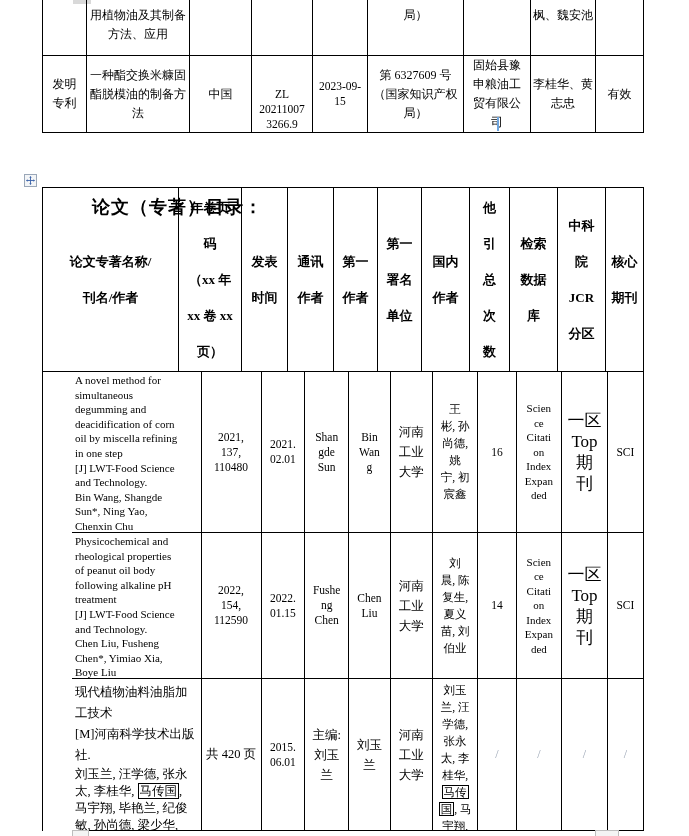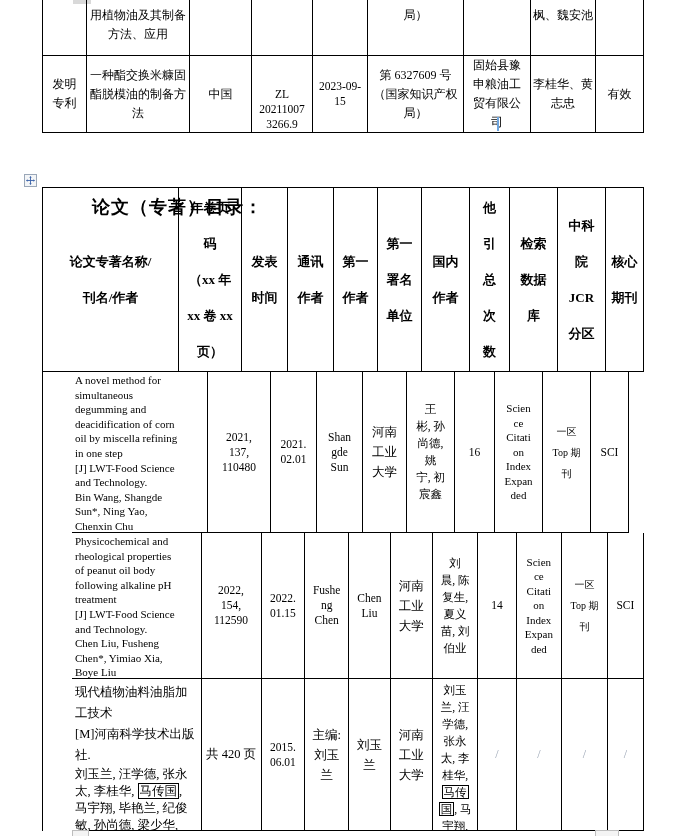--- a/index.html
+++ b/index.html
@@ -23,21 +23,21 @@
   .hdr{font-weight:bold;font-size:13px;line-height:36px;}
 
   
   .title{font-size:11px;line-height:14.6px;}
   .leftTop{align-items:flex-start;justify-content:flex-start;text-align:left;padding:1px 3px;margin-left:29px;}
   .en{font-size:11.5px;line-height:15px;}
   .uni{font-size:12.5px;line-height:20px;}
   .authors{font-size:11.5px;line-height:17px;}
   .topPad2{align-items:flex-start;padding-top:3px;}
   .db{font-size:11px;line-height:14.5px;}
-  .jcr{font-size:10px;line-height:21px;}
+  .jcr{font-size:17px;line-height:21px;}
   .cn{font-size:12.5px;line-height:19px;}
   .cnMid{font-size:12.5px;line-height:20px;}
   .cnTitle{font-size:12.5px;line-height:17px;}
   .slash{color:#99a3b3;font-size:12px;}
   .wide{line-height:21px;}
   .boxed{border:1px solid #000;padding:0 1px;
          box-decoration-break:clone;-webkit-box-decoration-break:clone;}
 
   
   .heading{position:absolute;left:92px;top:154px;font-size:18px;font-weight:bold;
@@ -231,20 +231,25 @@
         </div>
         <div class="cell en" style="width: 46px; height: 161px;">
           <div class="ctext">2021.
 02.01</div>
         </div>
         <div class="cell en" style="width: 46px; height: 161px;">
           <div class="ctext">Shan
 gde
 Sun</div>
         </div>
+        <div class="cell en" style="width: 44px; height: 161px;">
+          <div class="ctext">Bin
+Wan
+g</div>
+        </div>
         <div class="cell uni" style="width: 44px; height: 161px;">
           <div class="ctext">河南
 工业
 大学</div>
         </div>
         <div class="cell authors" style="width: 48px; height: 161px;">
           <div class="ctext">王
 彬, 孙
 尚德,
 姚

